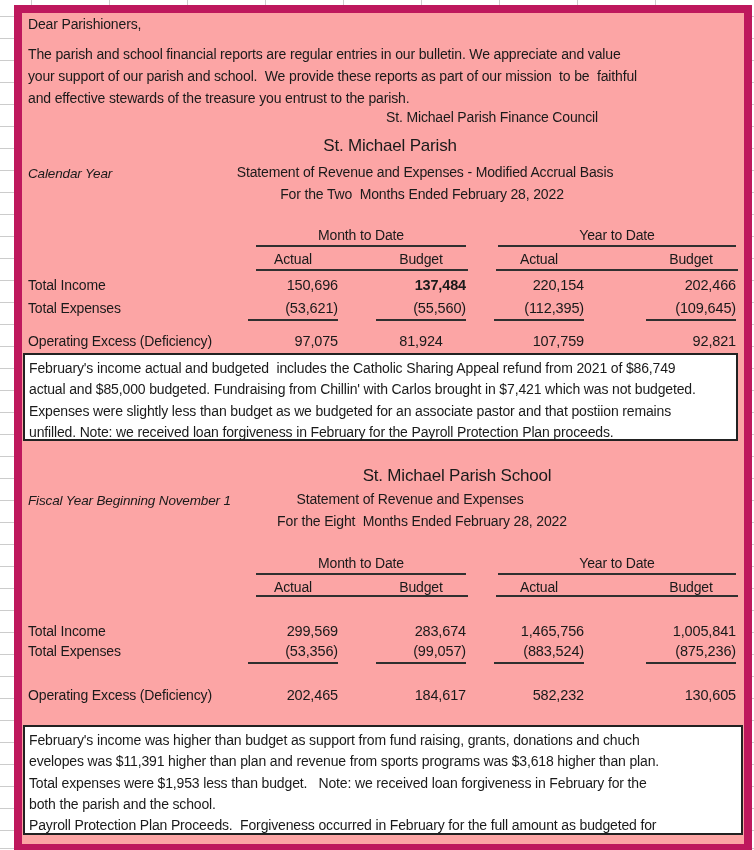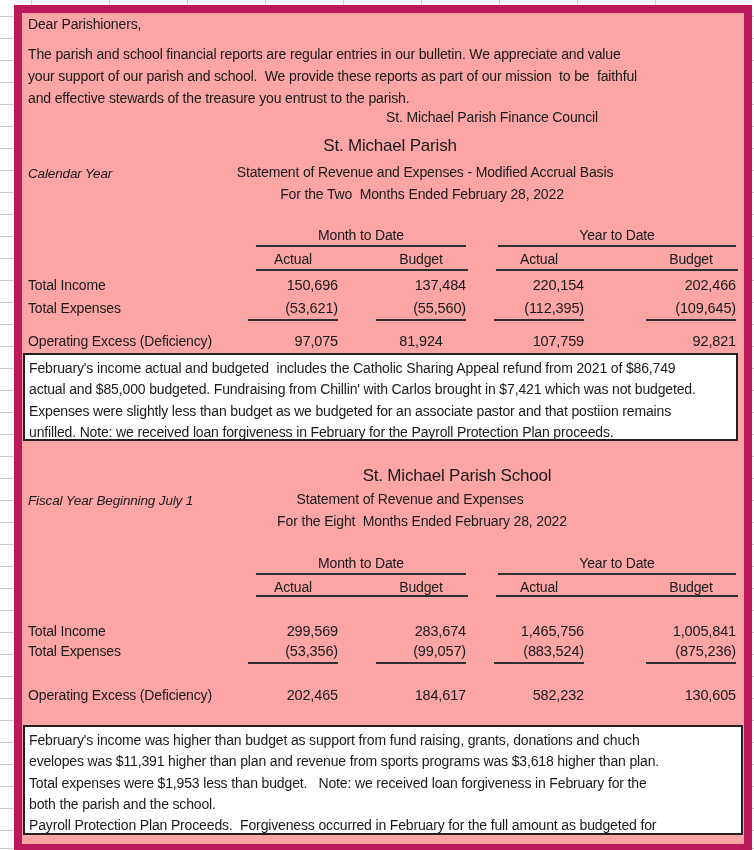--- a/index.html
+++ b/index.html
@@ -77,21 +77,21 @@
   <div class="hc c1" style="top:238px;">Actual</div>
   <div class="hc c2" style="top:238px;">Budget</div>
   <div class="hc c3" style="top:238px;">Actual</div>
   <div class="hc c4" style="top:238px;">Budget</div>
   <div class="subline sl-mtd" style="top:256px;"></div>
   <div class="subline sl-ytd" style="top:256px;"></div>
 
   <div>
     <span class="lbl" style="top:264px;">Total Income</span>
     <span class="num c1" style="top:264px;">150,696</span>
-    <span class="num c2" style="top:264px;">137,484</span>
+    <span class="num c2" style="top:264px;font-weight:bold;">137,484</span>
     <span class="num c3" style="top:264px;">220,154</span>
     <span class="num c4" style="top:264px;">202,466</span>
   </div>
   <div>
     <span class="lbl" style="top:287px;">Total Expenses</span>
     <span class="num c1 u" style="top:287px;">(53,621)</span>
     <span class="num c2 u" style="top:287px;">(55,560)</span>
     <span class="num c3 u" style="top:287px;">(112,395)</span>
     <span class="num c4 u" style="top:287px;text-align:right;">(109,645)</span>
   </div>
@@ -104,21 +104,21 @@
   </div>
 
   <div class="note n1">
     <div class="nl">February's income actual and budgeted  includes the Catholic Sharing Appeal refund from 2021 of $86,749</div>
     <div class="nl">actual and $85,000 budgeted. Fundraising from Chillin' with Carlos brought in $7,421 which was not budgeted.</div>
     <div class="nl">Expenses were slightly less than budget as we budgeted for an associate pastor and that postiion remains</div>
     <div class="nl">unfilled. Note: we received loan forgiveness in February for the Payroll Protection Plan proceeds.</div>
   </div>
 
   <div class="t title center" style="top:454px;left:135px;width:600px;">St. Michael Parish School</div>
-  <div class="t it" style="top:479px;left:6px;">Fiscal Year Beginning July 1</div>
+  <div class="t it" style="top:479px;left:6px;">Fiscal Year Beginning November 1</div>
   <div class="t center" style="top:478px;left:88px;width:600px;">Statement of Revenue and Expenses</div>
   <div class="t center" style="top:500px;left:100px;width:600px;">For the Eight  Months Ended February 28, 2022</div>
 
   <div class="group g-mtd" style="top:542px;">Month to Date</div>
   <div class="group g-ytd" style="top:542px;">Year to Date</div>
   <div class="hc c1" style="top:566px;">Actual</div>
   <div class="hc c2" style="top:566px;">Budget</div>
   <div class="hc c3" style="top:566px;">Actual</div>
   <div class="hc c4" style="top:566px;">Budget</div>
   <div class="subline sl-mtd" style="top:582px;"></div>

